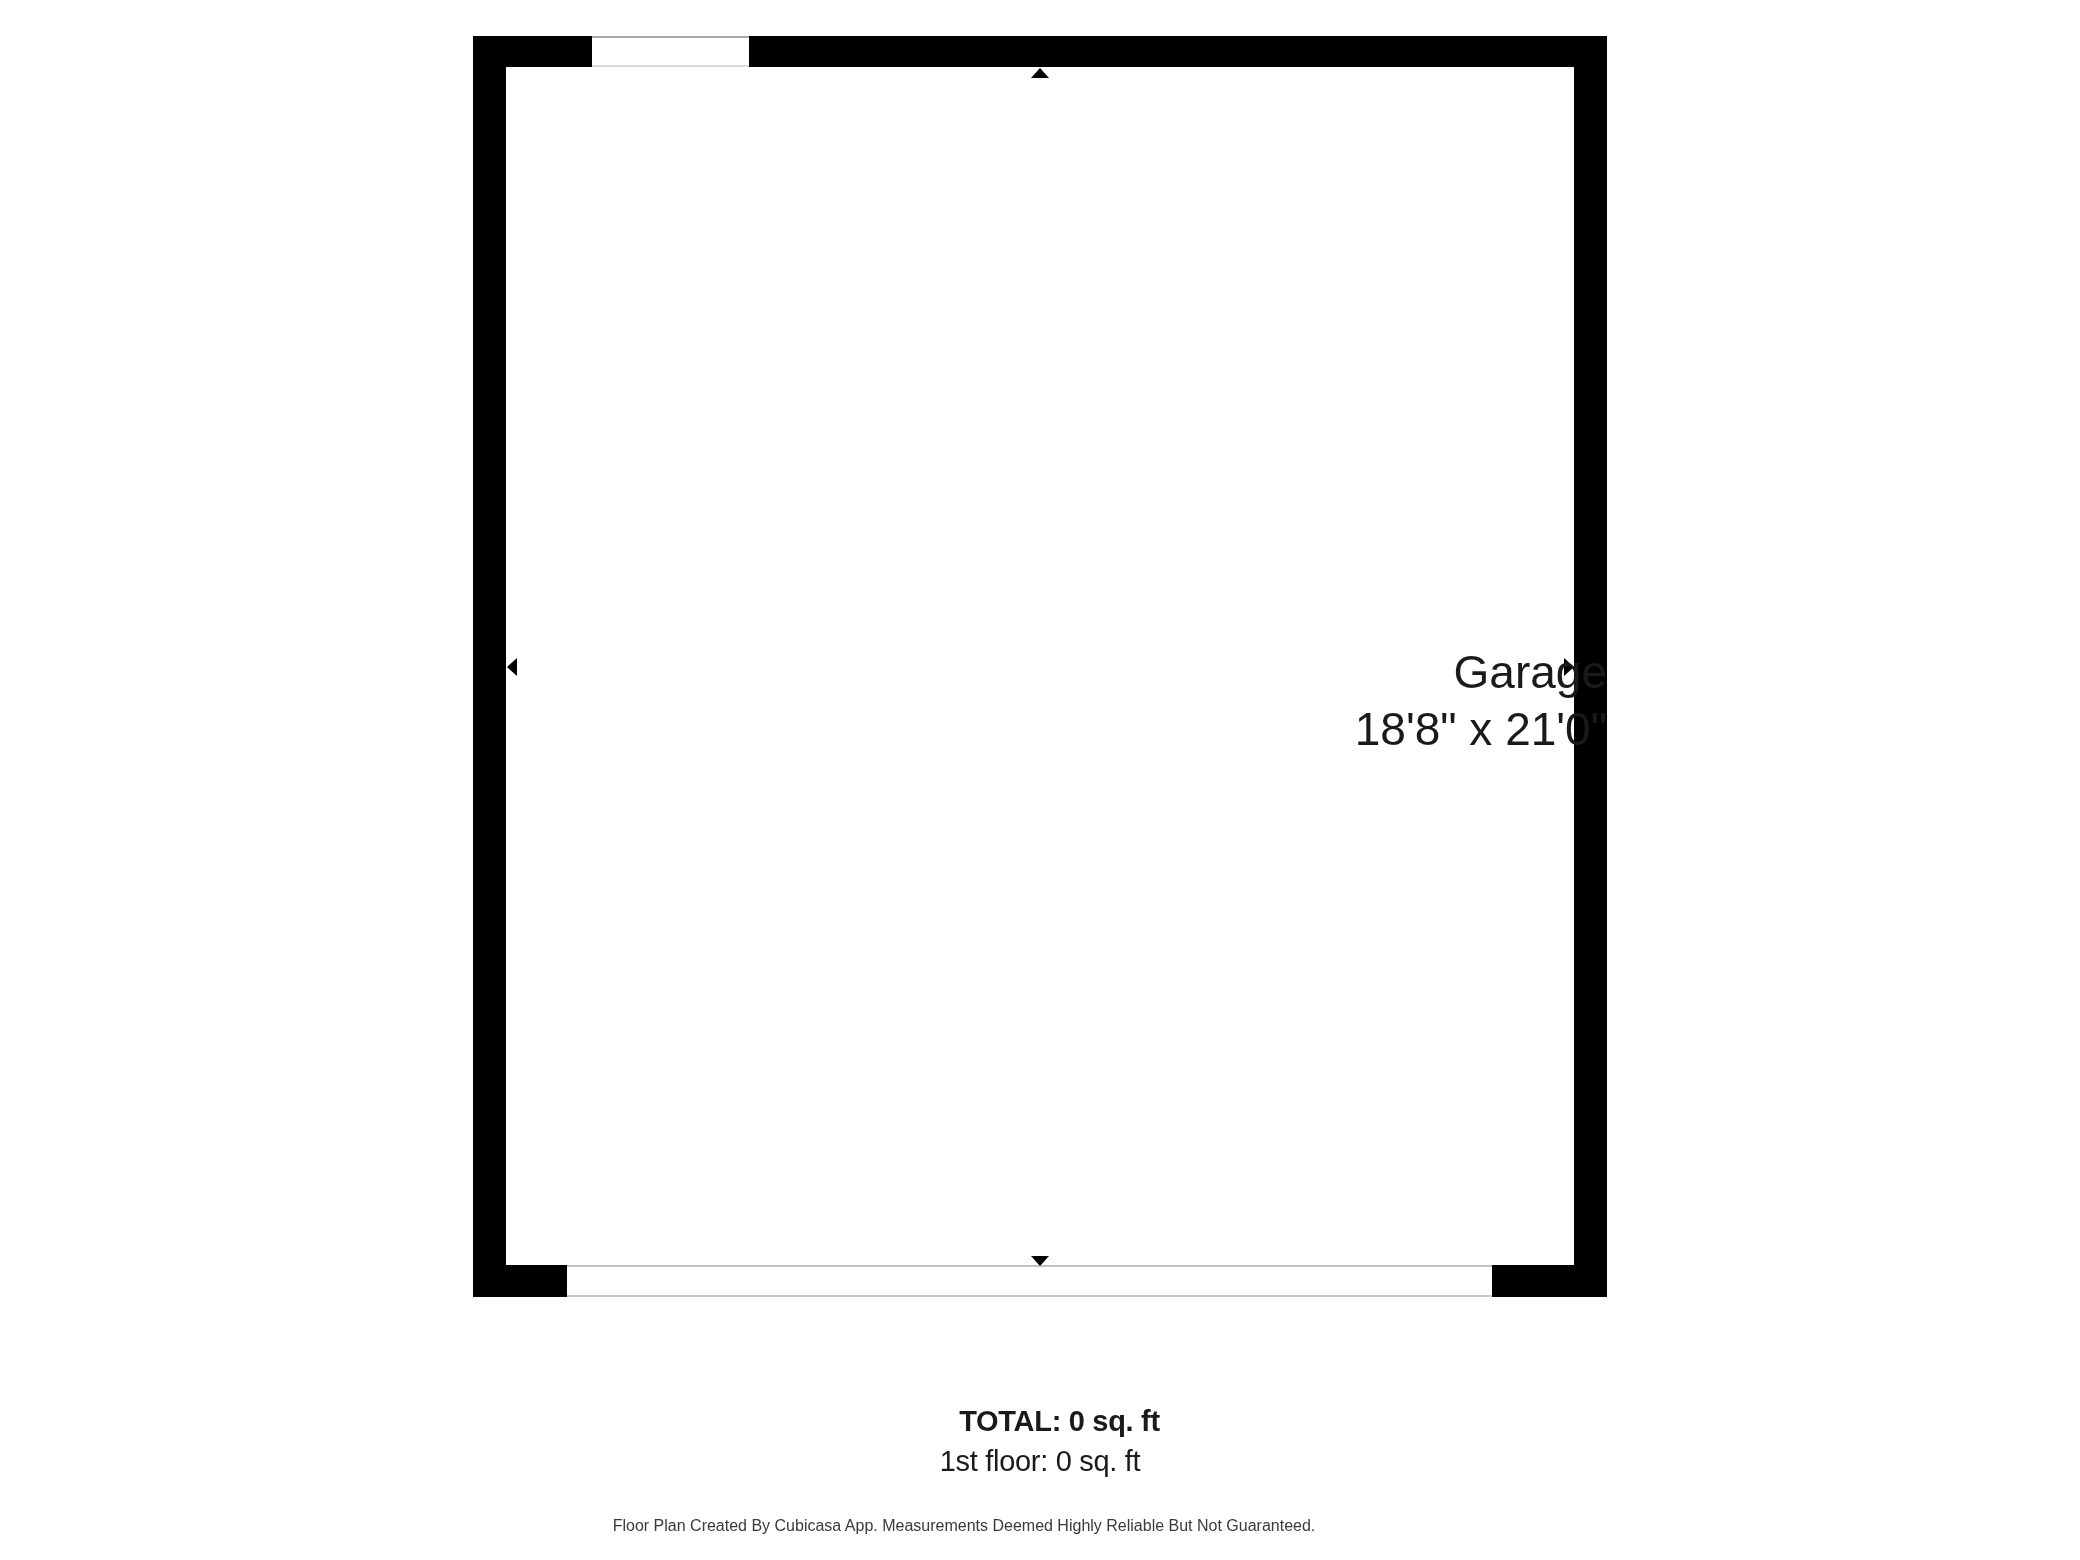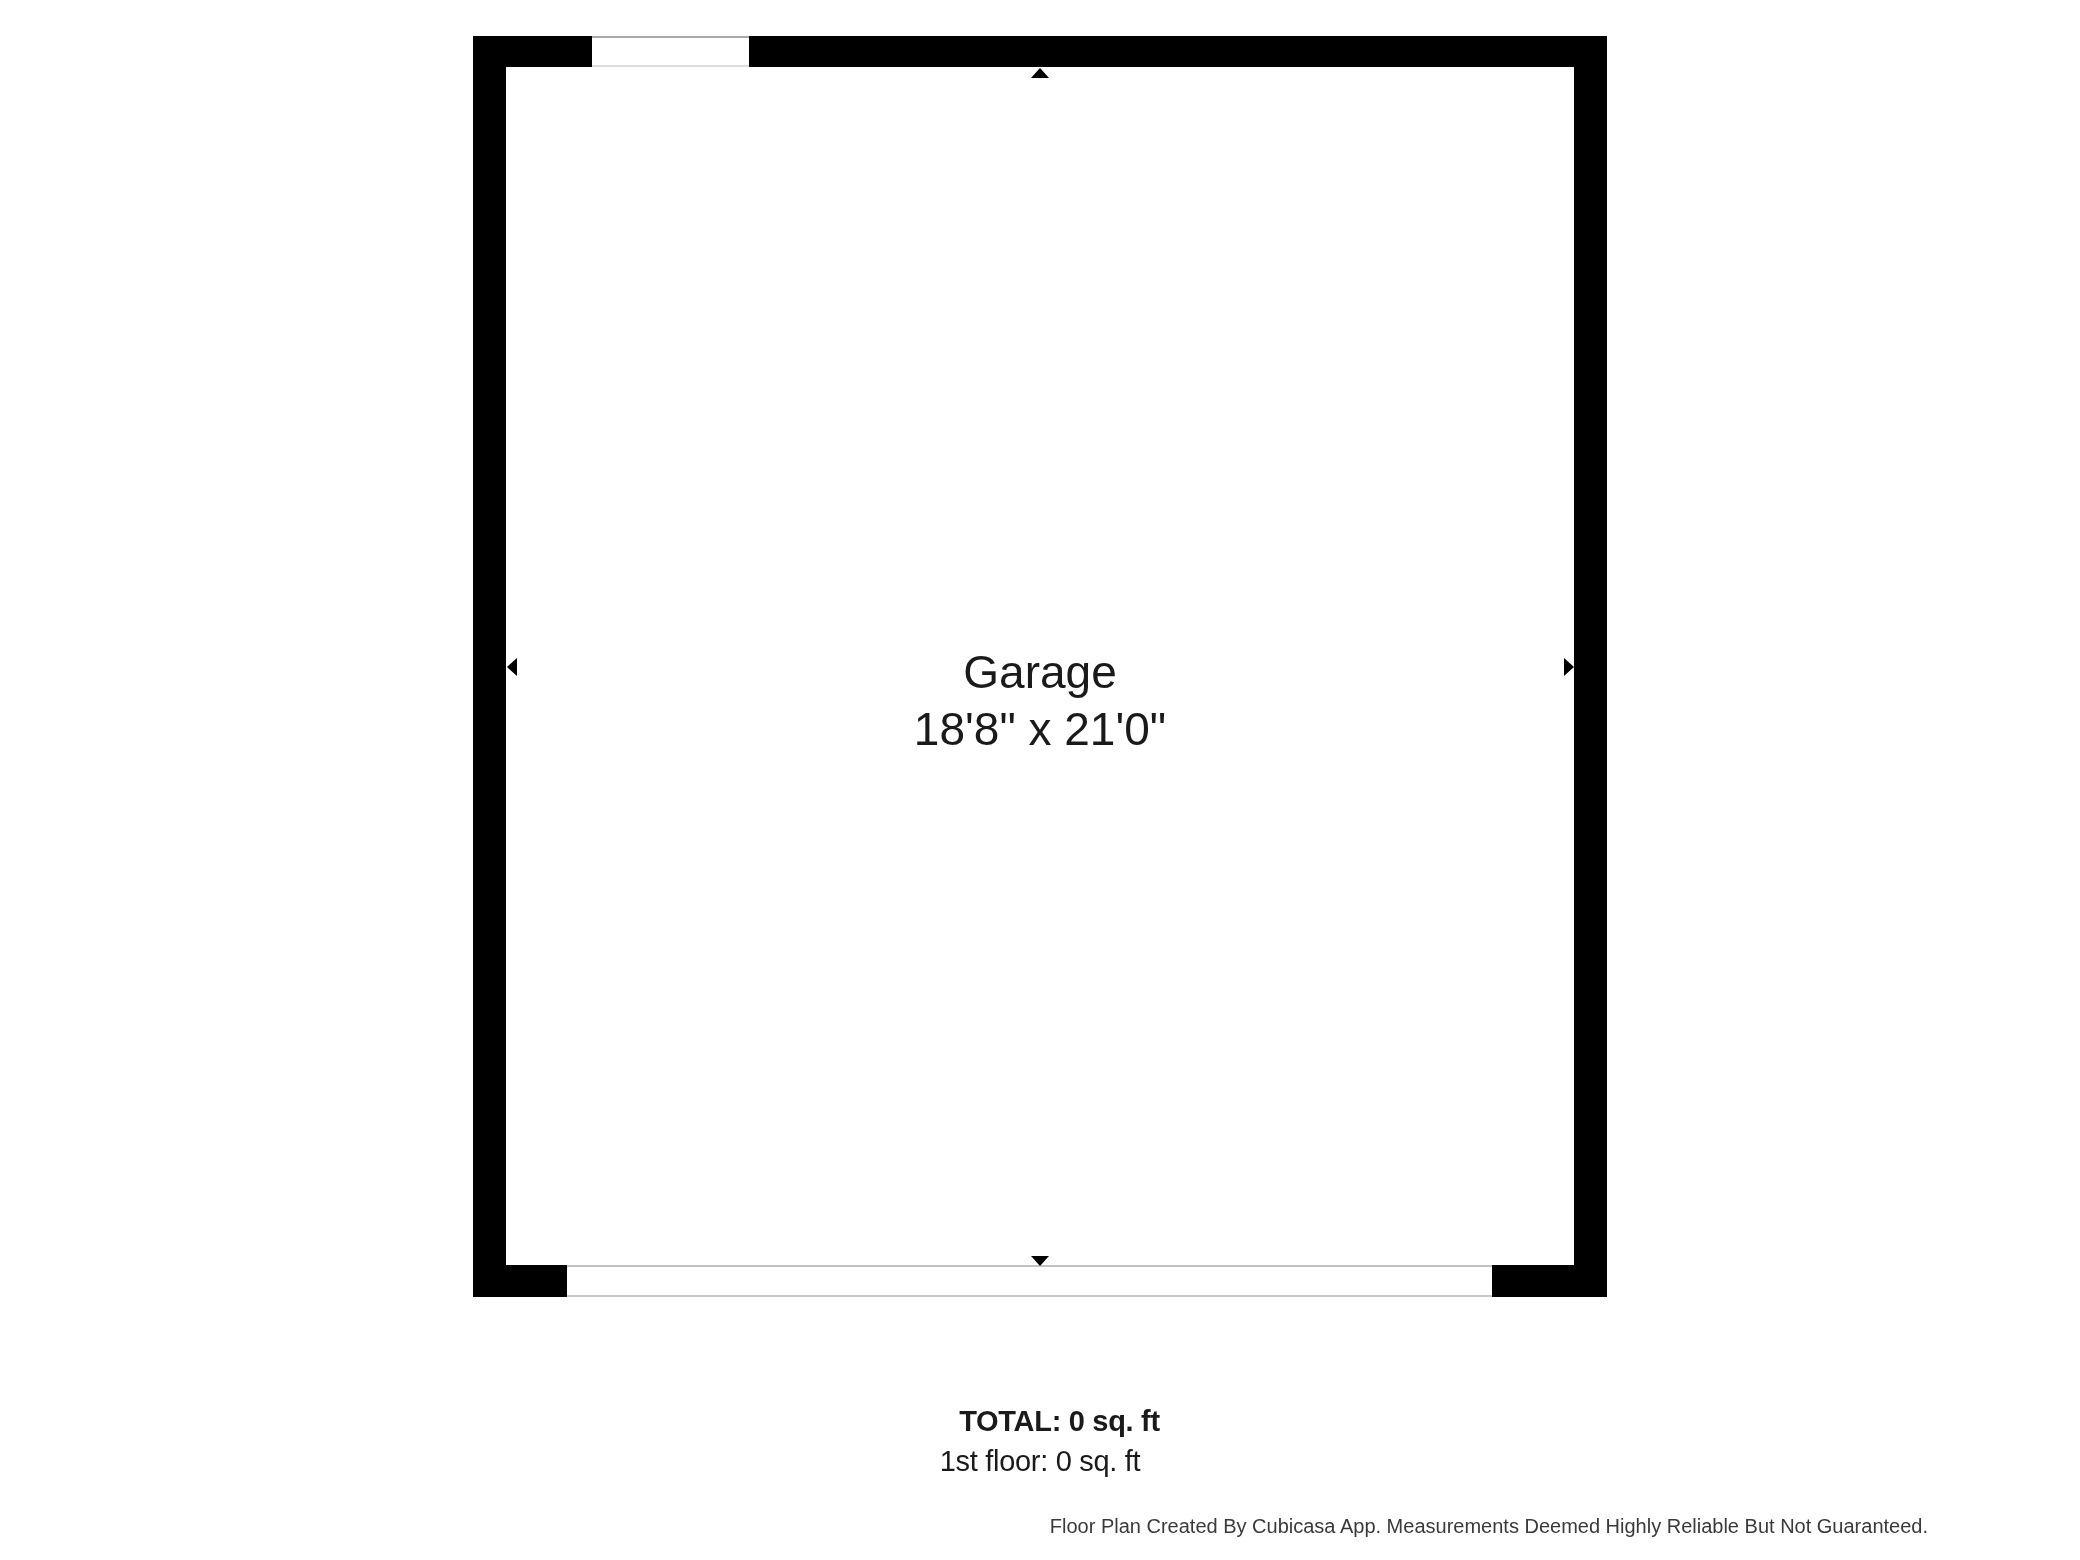--- a/index.html
+++ b/index.html
@@ -65,21 +65,21 @@
     left: 1091px; top: 622px;
     border-top: 9px solid transparent;
     border-bottom: 9px solid transparent;
     border-left: 10px solid #000000;
   }
   .room-label {
     position: absolute;
     left: 0;
     right: 0;
     top: 608px;
-    text-align: center;
+    text-align: right;
     color: #1a1a1a;
     font-size: 46px;
     line-height: 57px;
   }
   .summary {
     position: absolute;
     left: 0;
     width: 2080px;
     top: 1401px;
     text-align: center;
@@ -89,23 +89,23 @@
     font-size: 29px;
     line-height: 40px;
     letter-spacing: -0.3px;
   }
   .summary .line.bold { font-weight: bold; padding-left: 39px; }
   .disclaimer {
     position: absolute;
     left: 0;
     width: 1928px;
     top: 1515px;
-    text-align: right;
+    text-align: center;
     color: #3a3a3a;
-    font-size: 20px;
+    font-size: 16px;
     line-height: 22px;
   }
 </style>
 </head>
 <body>
 
 <div class="page">
 
   <div class="plan">
 

